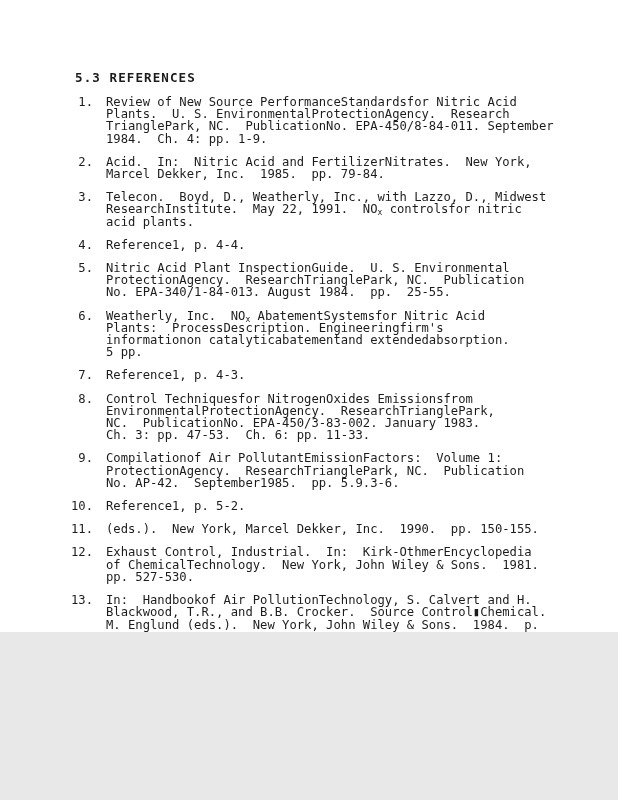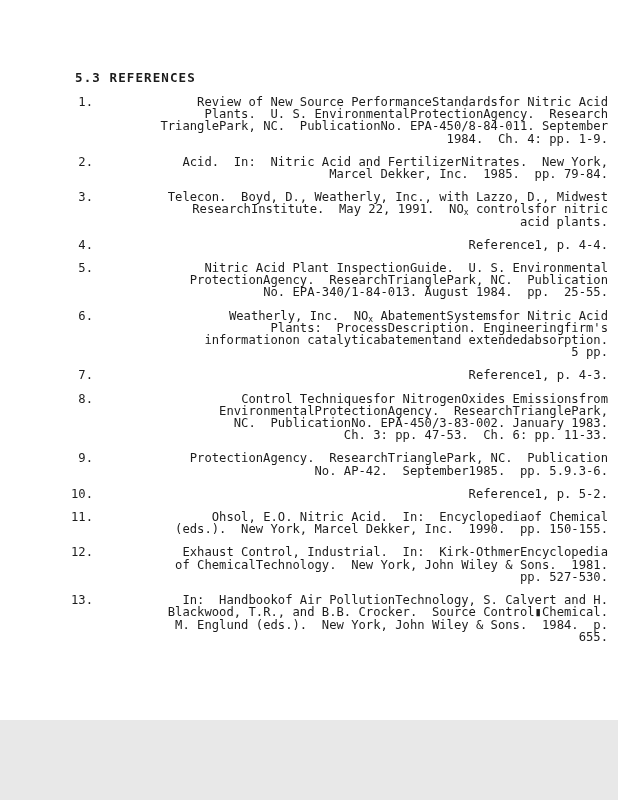--- a/index.html
+++ b/index.html
@@ -1,18 +1,18 @@
 <!DOCTYPE html>
 <html><head>
 <meta charset="utf-8">
 <style>
   html, body { margin: 0; padding: 0; background: #e8e8e8; }
   .page {
     width: 618px;
-    height: 720px;
+    height: 632px;
     background: #ffffff;
     position: relative;
     overflow: hidden;
     font-family: "DejaVu Sans Mono", "Liberation Mono", monospace;
     color: #1c1c1c;
   }
   .heading {
     position: absolute;
     top: 70px;
     left: 75px;
@@ -33,21 +33,21 @@
   }
   .ref-num {
     flex: none;
     width: 23px;
     margin-right: 13px;
     text-align: right;
     font-size: 12.2px;
     line-height: 12.2px;
     white-space: pre;
   }
-  .ref-body { flex: 1; text-align: right; }
+  .ref-body { flex: 1; }
   .ref-line {
     font-size: 12.2px;
     line-height: 12.2px;
     white-space: pre;
   }
   .ref-line sub {
     font-size: 8px;
     line-height: 0;
     vertical-align: -2px;
   }
@@ -142,36 +142,36 @@
           <div class="ref-line">Control Techniquesfor NitrogenOxides Emissionsfrom</div>
           <div class="ref-line">EnvironmentalProtectionAgency.  ResearchTrianglePark,</div>
           <div class="ref-line">NC.  PublicationNo. EPA-450/3-83-002. January 1983.</div>
           <div class="ref-line">Ch. 3: pp. 47-53.  Ch. 6: pp. 11-33.</div>
         </div>
   </div>
 
   <div class="ref">
     <div class="ref-num">9.</div>
     <div class="ref-body">
+          <div class="ref-line">Compilationof Air PollutantEmissionFactors:  Volume 1:</div>
           <div class="ref-line">ProtectionAgency.  ResearchTrianglePark, NC.  Publication</div>
           <div class="ref-line">No. AP-42.  September1985.  pp. 5.9.3-6.</div>
         </div>
   </div>
 
   <div class="ref">
     <div class="ref-num">10.</div>
     <div class="ref-body">
           <div class="ref-line">Reference1, p. 5-2.</div>
         </div>
   </div>
 
   <div class="ref">
     <div class="ref-num">11.</div>
     <div class="ref-body">
-          <div class="ref-line">Ohsol, E.O. Nitric Acid.  In:  Encyclopediaof Chemical</div>
           <div class="ref-line">(eds.).  New York, Marcel Dekker, Inc.  1990.  pp. 150-155.</div>
         </div>
   </div>
 
   <div class="ref">
     <div class="ref-num">12.</div>
     <div class="ref-body">
           <div class="ref-line">Exhaust Control, Industrial.  In:  Kirk-OthmerEncyclopedia</div>
           <div class="ref-line">of ChemicalTechnology.  New York, John Wiley &amp; Sons.  1981.</div>
           <div class="ref-line">pp. 527-530.</div>

